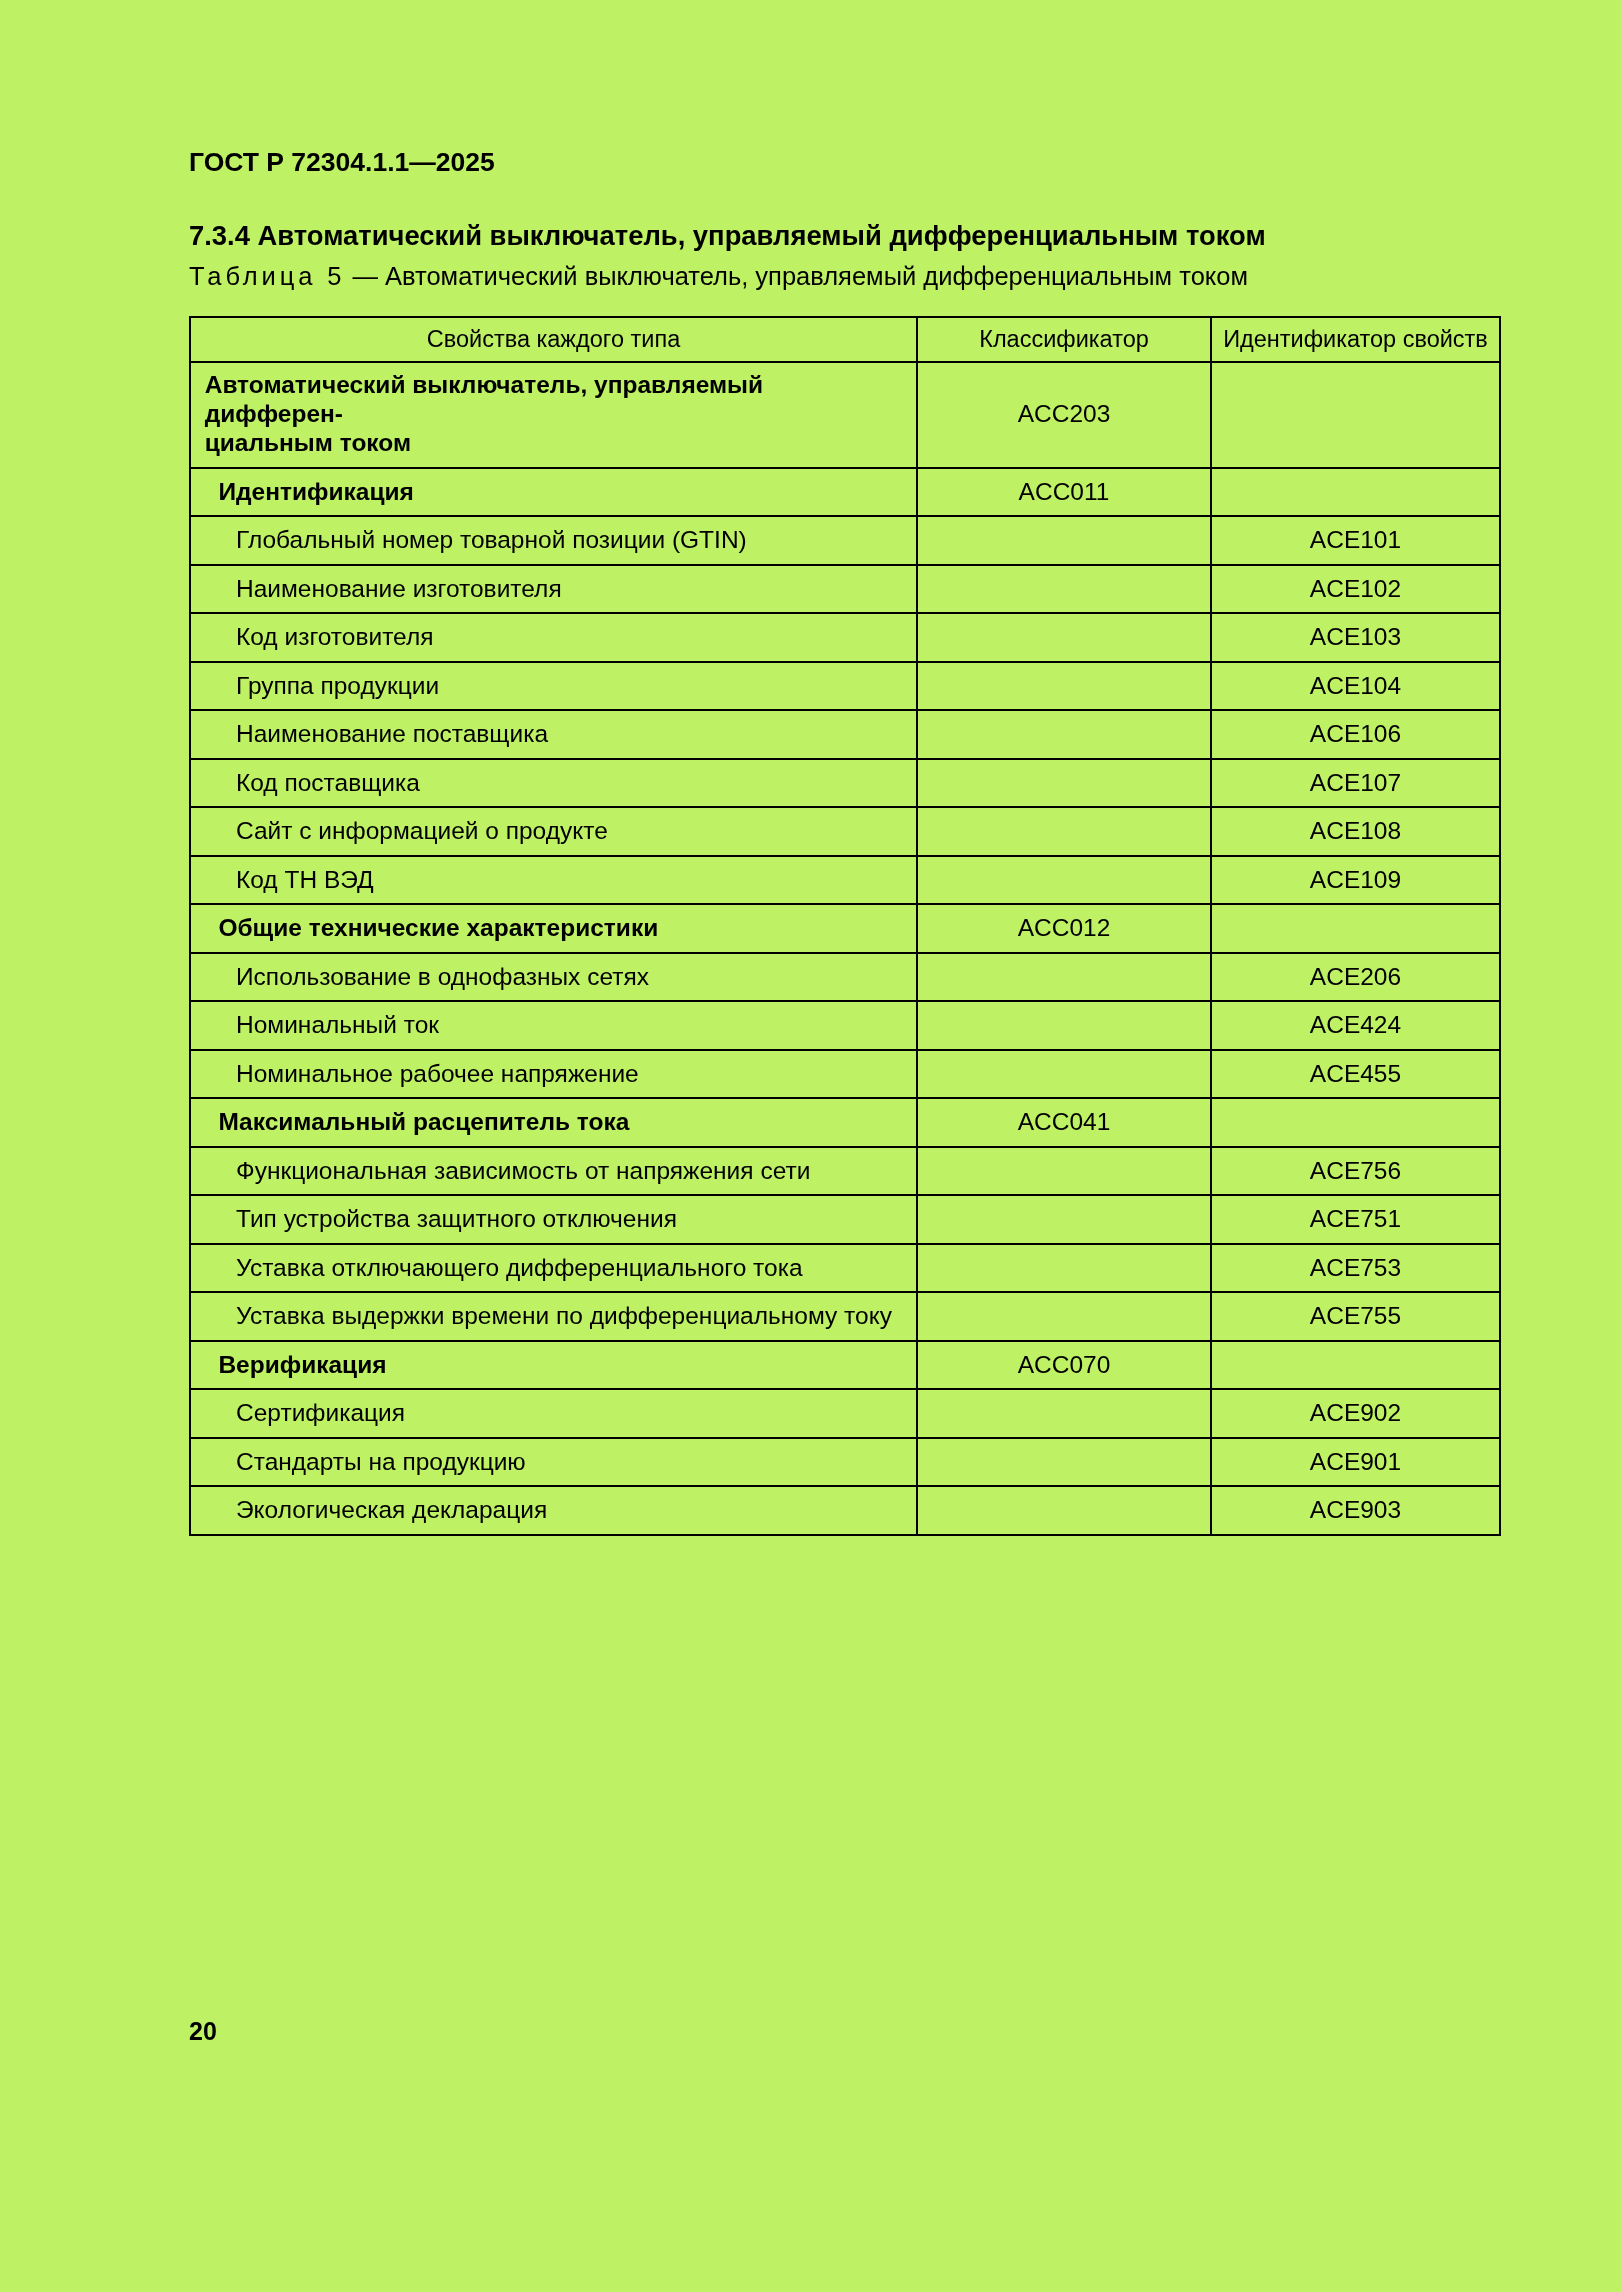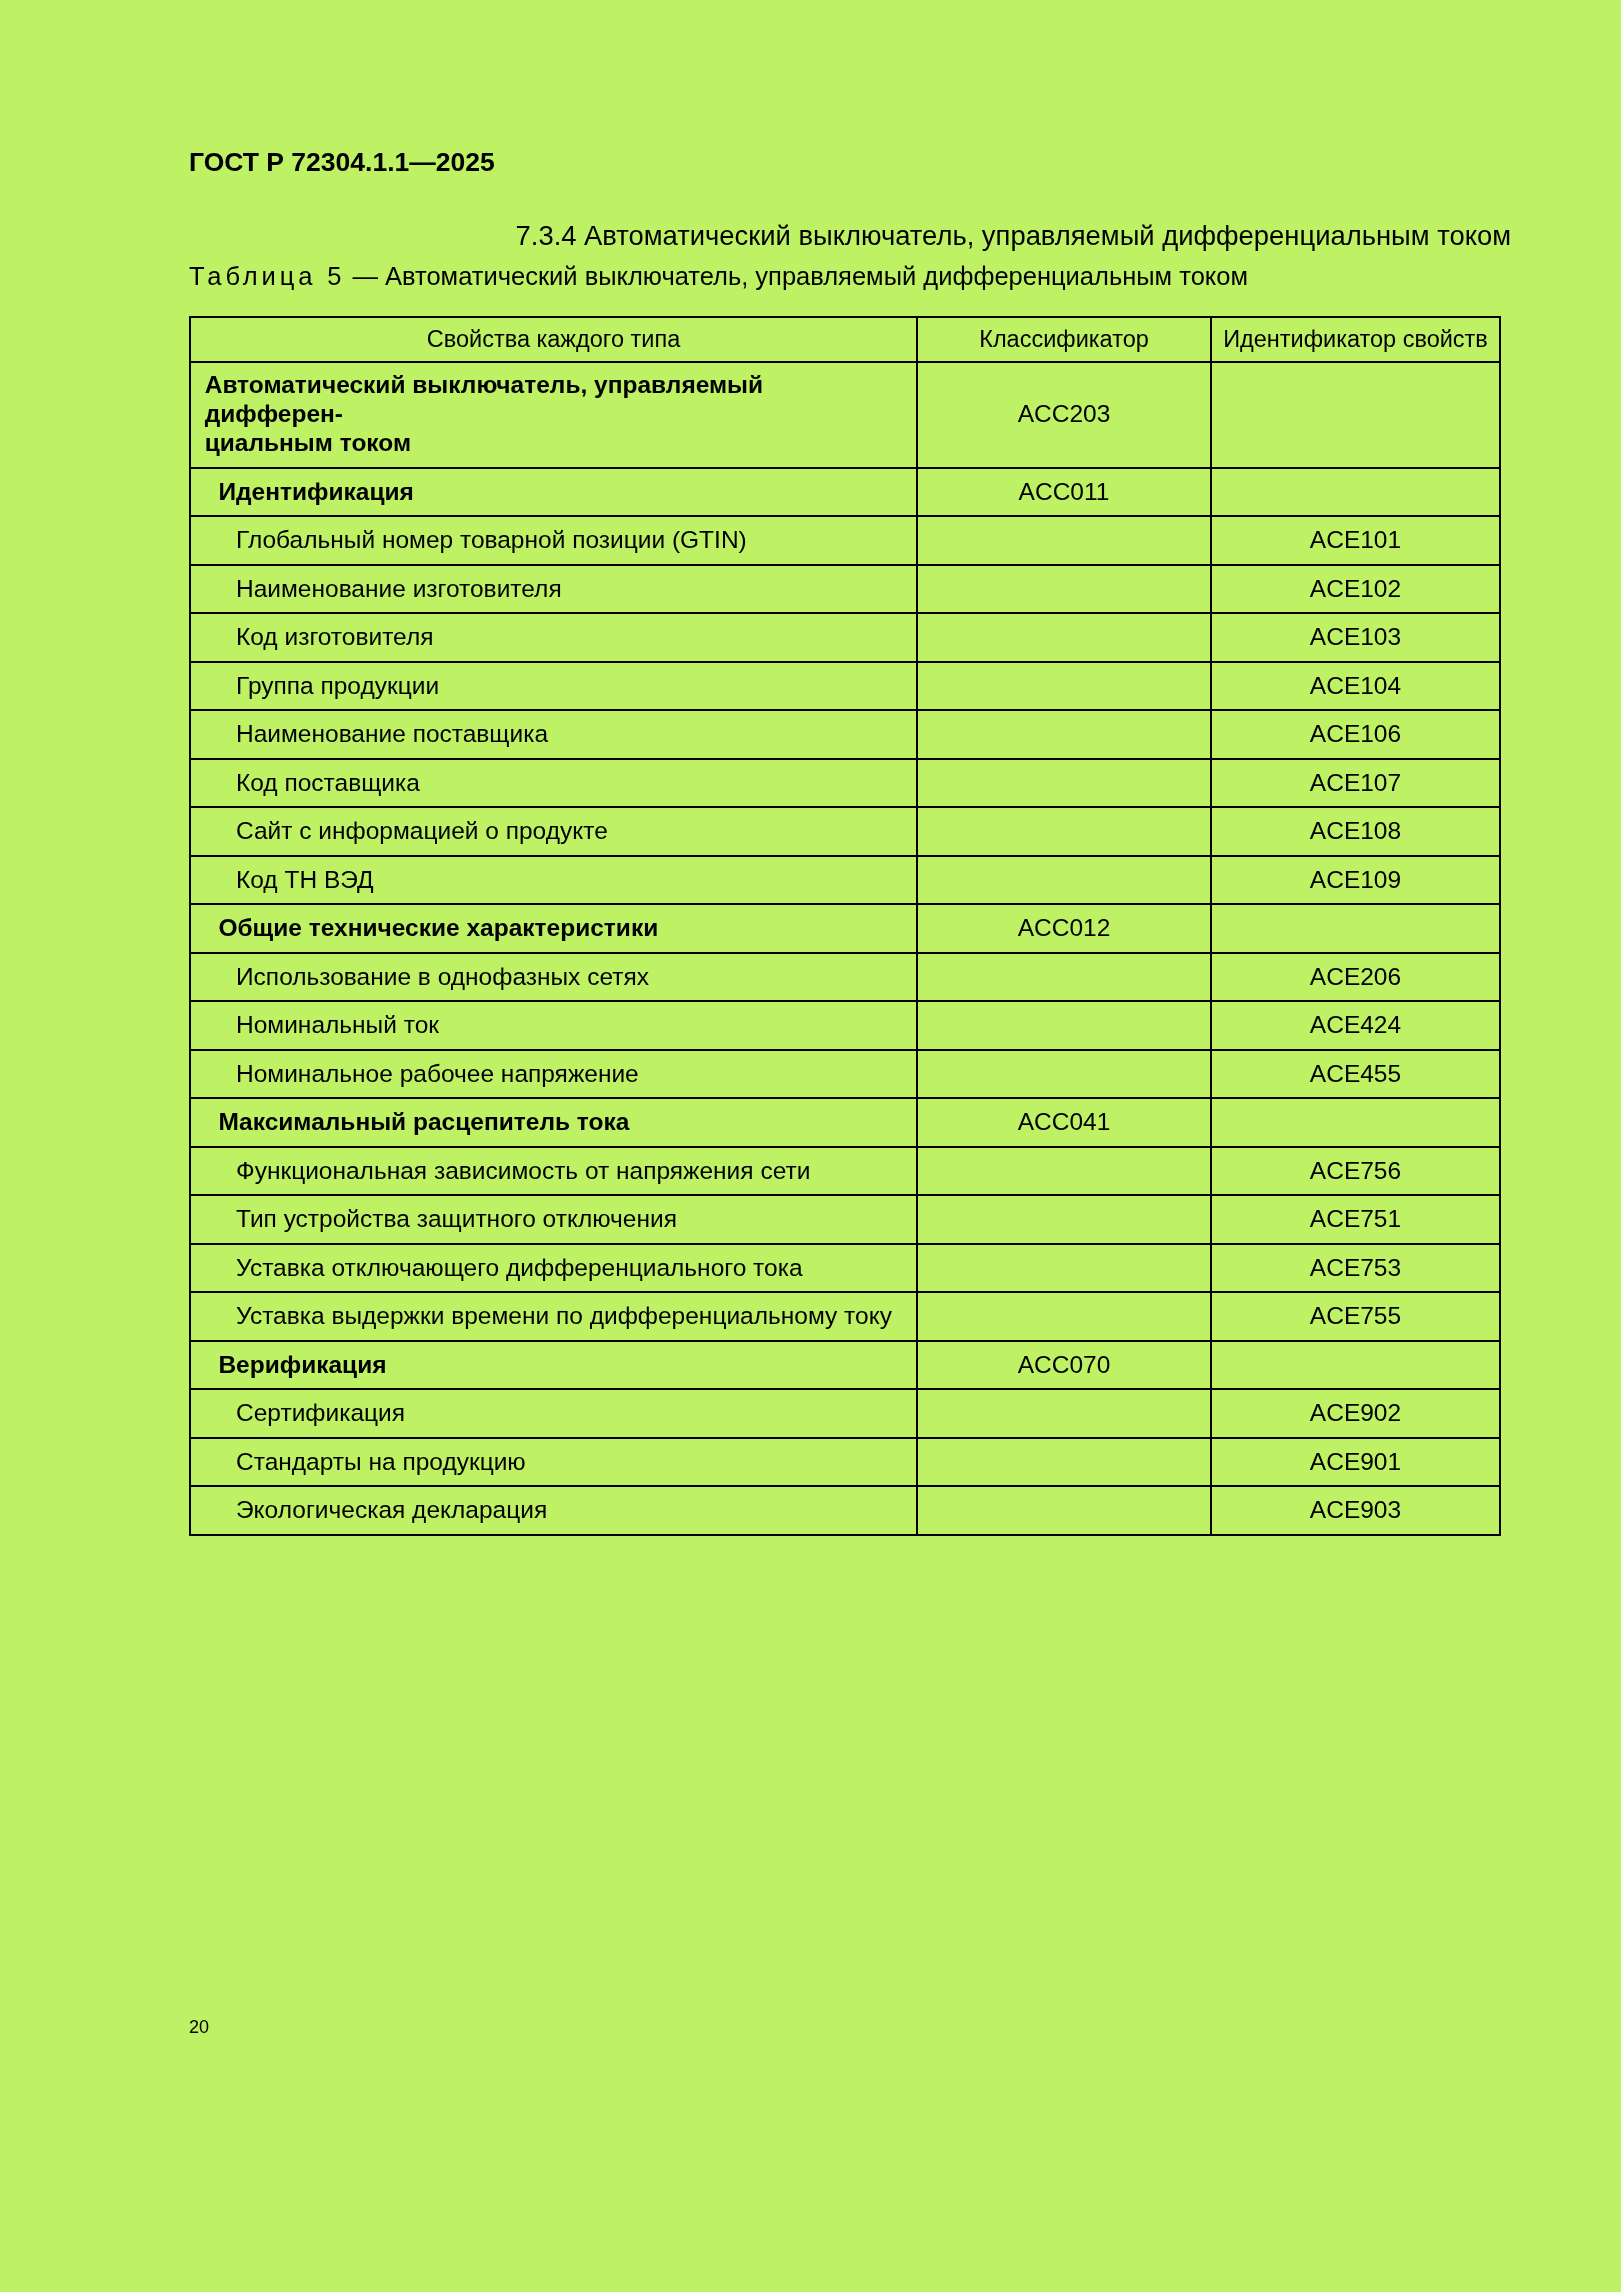--- a/index.html
+++ b/index.html
@@ -17,25 +17,25 @@
   .doc-header {
     position: absolute;
     top: 147px;
     left: 189px;
     font-size: 26.5px;
     font-weight: bold;
   }
   .section-title {
     position: absolute;
     top: 220px;
-    left: 201px;
+    left: 189px;
     width: 1310px;
-    text-align: right;
+    text-align: left;
     font-size: 27.4px;
-    font-weight: normal;
+    font-weight: bold;
   }
   .table-caption {
     position: absolute;
     top: 262px;
     left: 189px;
     font-size: 25.5px;
   }
   .table-caption .cap-label { letter-spacing: 3.9px; }
   .table-caption .cap-text { letter-spacing: 0; }
   .spec-table {
@@ -69,21 +69,22 @@
   .spec-table td.prop { text-align: left; white-space: pre-line; }
   .spec-table td.cls, .spec-table td.ident { text-align: center; }
   .spec-table td.level-0 { padding-left: 13.7px; }
   .spec-table td.level-1 { padding-left: 27.4px; }
   .spec-table td.level-2 { padding-left: 45px; margin-top: 20px; }
   .spec-table td.bold { font-weight: bold; }
   .page-number {
     position: absolute;
     top: 2017px;
     left: 189px;
-    font-size: 18px;
+    font-size: 25px;
+    font-weight: bold;
   }
 </style>
 </head>
 <body>
 
 <div class="page">
 
   <div class="doc-header">ГОСТ Р 72304.1.1—2025</div>
 
   <div class="section-title">7.3.4 Автоматический выключатель, управляемый дифференциальным током</div>

